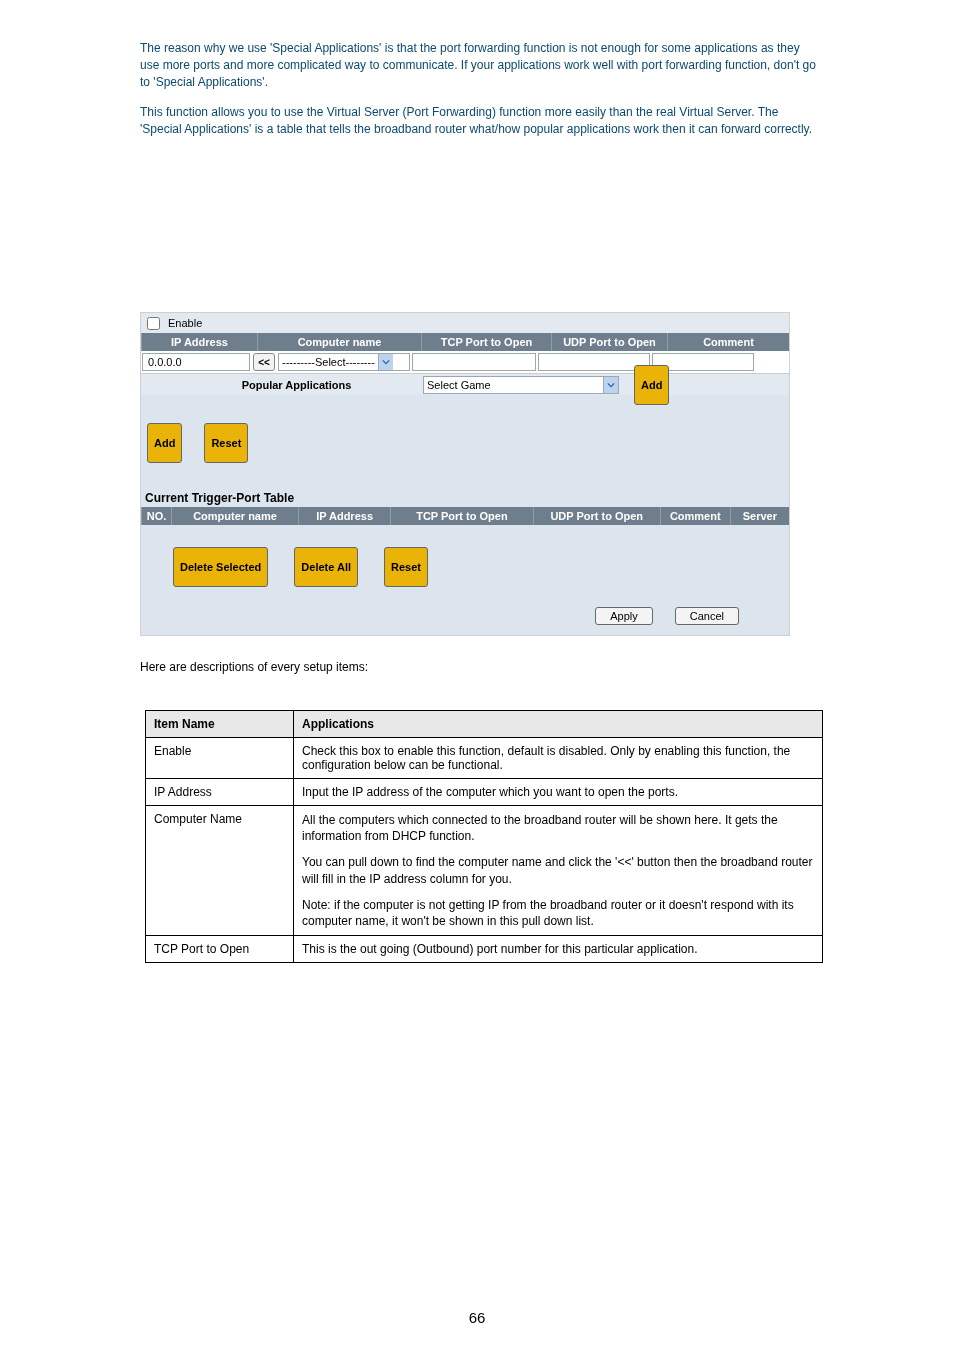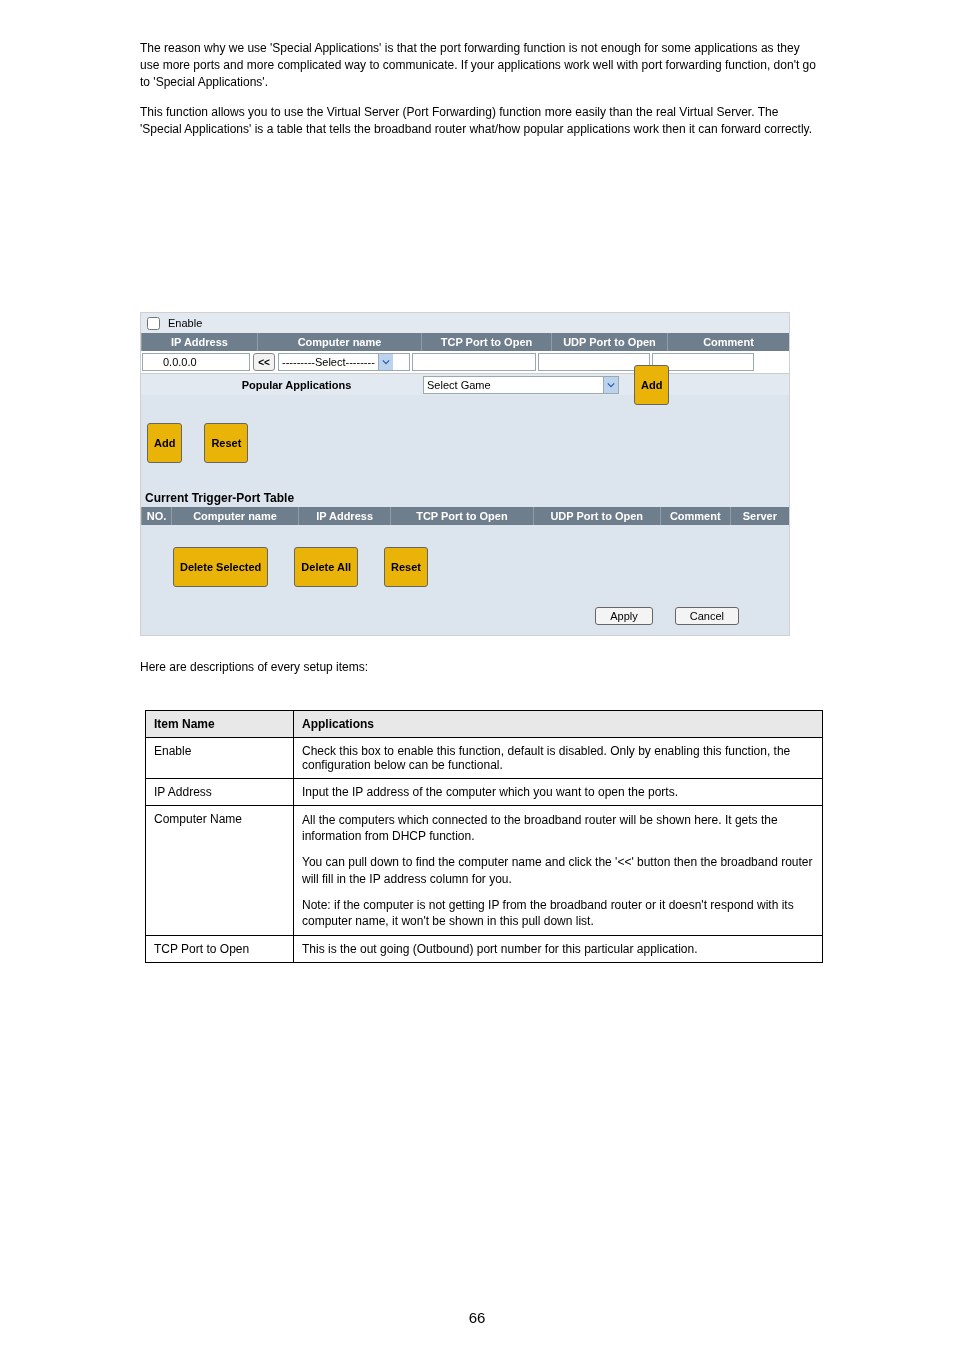--- a/index.html
+++ b/index.html
@@ -15,21 +15,21 @@
     width: 954px;
     height: 1350px;
   }
   .intro {
     position: absolute;
     top: 40px;
     left: 140px;
     width: 680px;
     font-size: 12px;
     line-height: 1.4;
-    color: #000000;
+    color: #0c4a6e;
   }
   .intro .para { margin: 0 0 14px 0; }
 
   .screenshot {
     position: absolute;
     top: 312px;
     left: 140px;
     width: 650px;
     background: #dce5ee;
     border: 1px solid #d0d0d0;
@@ -63,21 +63,21 @@
     display: flex;
     background: #fff;
     height: 22px;
     padding: 1px 0;
     align-items: center;
   }
   .inputs-row input[type=text] {
     height: 18px;
     border: 1px solid #9aa;
     font-size: 11px;
-    padding: 0 20px;
+    padding: 0 5px;
     margin: 0 1px;
   }
   .arrow-btn {
     height: 18px; width: 22px;
     border: 1px solid #888; border-radius: 3px;
     background: #f2f2f2; font-size: 10px; font-weight:bold;
     display:flex; align-items:center; justify-content:center;
     margin: 0 2px;
   }
   .select-box {

